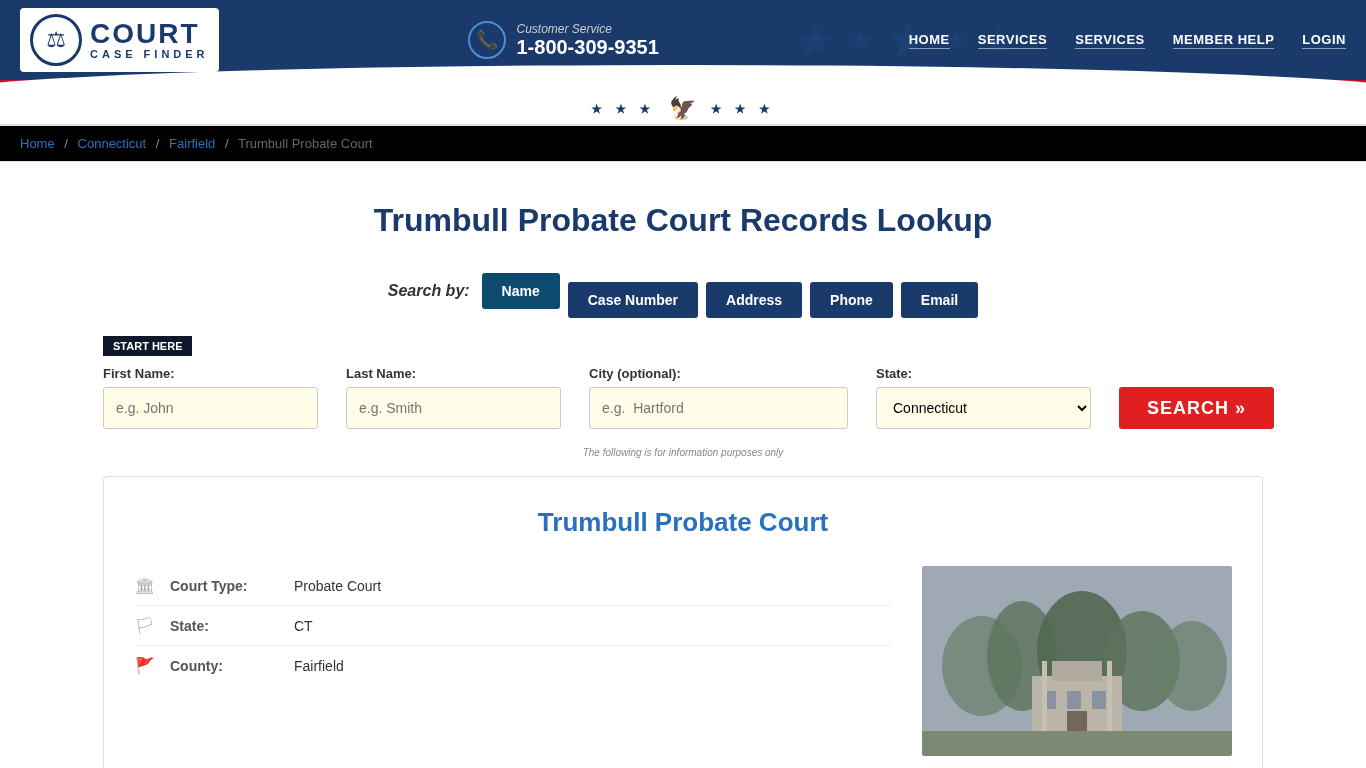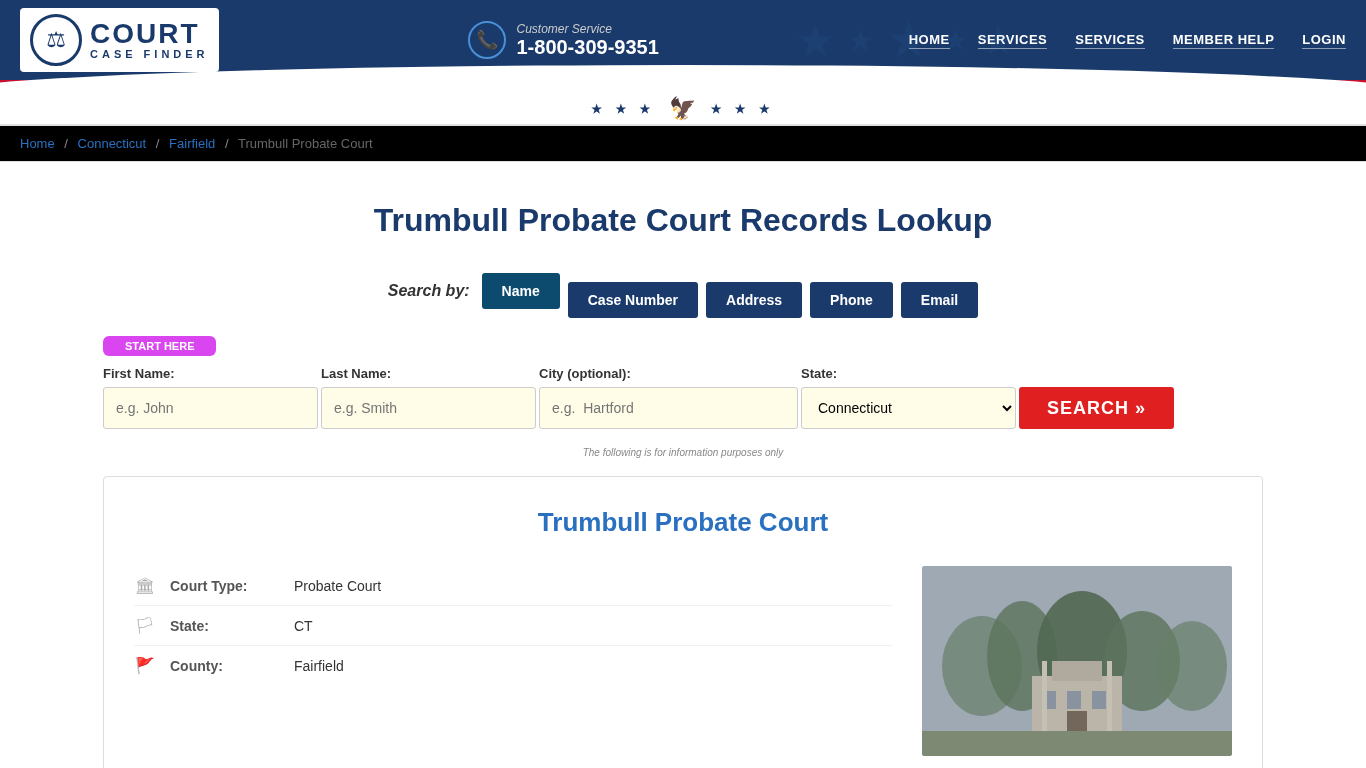--- a/index.html
+++ b/index.html
@@ -161,31 +161,31 @@
       border-radius: 3px;
       cursor: pointer;
       color: #fff;
     }
     .search-tab.active { background: #0c4a6e; }
     .search-tab.inactive { background: #1a3a6b; margin-top: 19px; }
 
     
     .start-here-badge {
       display: inline-block;
-      background: #d946ef;
+      background: #0f172a;
       color: #fff;
       font-size: 11px;
       font-weight: 700;
-      padding: 4px 22px;
-      border-radius: 6px;
+      padding: 4px 10px;
+      border-radius: 0;
       margin-bottom: 10px;
     }
     .search-form-row {
       display: flex;
-      gap: 3px;
+      gap: 28px;
       align-items: flex-end;
     }
     .form-group {
       display: flex;
       flex-direction: column;
       gap: 6px;
     }
     .form-group label {
       font-size: 13px;
       font-weight: 700;

